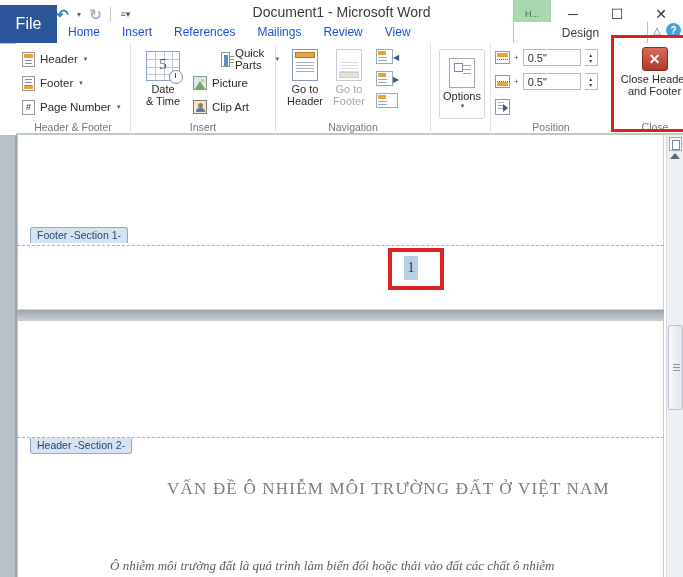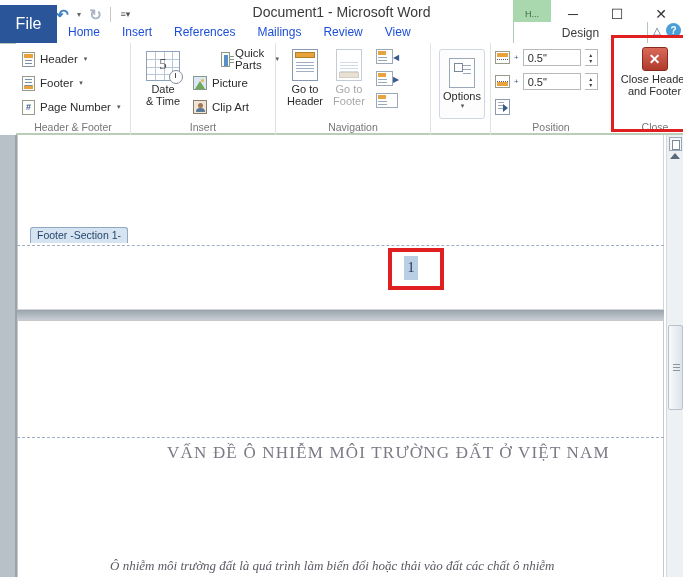--- a/index.html
+++ b/index.html
@@ -424,20 +424,21 @@
     display:flex; align-items:center; justify-content:center;
   }
 
   .hdr-title {
     position:absolute;
     font-family:"Liberation Serif", serif;
     font-size:17px;
     color:#7a7a86;
     letter-spacing:1.2px;
     white-space:nowrap;
+    margin-top:36px;
   }
   .body-h {
     position:absolute;
     font-family:"Liberation Serif", serif;
     font-size:13.5px; font-weight:bold;
     color:#404048;
     white-space:nowrap;
   }
   .body-p {
     position:absolute;
@@ -678,20 +679,21 @@
     <div class="sec-tab" style="left:30px; top:92px;">Footer -Section 1-</div>
 
     <div class="pgnum-hl" style="left:388px; top:113px; width:56px; height:42px;">
       <div class="pgnum-sel" style="left:12px; top:4px; width:14px; height:24px;">1</div>
     </div>
 
     <div class="page-shadow"></div>
 
     <div class="page page-two"></div>
     <div class="dashed-sep" style="top:302px;"></div>
+    <div class="sec-tab below" style="left:30px; top:303px;">Header -Section 2-</div>
 
     <div class="hdr-title" style="left:167px; top:308px;">VẤN ĐỀ Ô NHIỄM  MÔI TRƯỜNG ĐẤT Ở VIỆT  NAM</div>
 
     <div class="body-p" style="left:110px; top:423px;font-style:italic;">Ô nhiễm môi trường đất là quá trình làm biến đổi hoặc thải vào đất các chất ô nhiễm</div>
 
     <div class="vscroll">
       <div class="vs-top-ico"></div>
       <div class="vs-up"></div>
       <div class="vs-thumb">
         <div class="vs-grip"></div>

